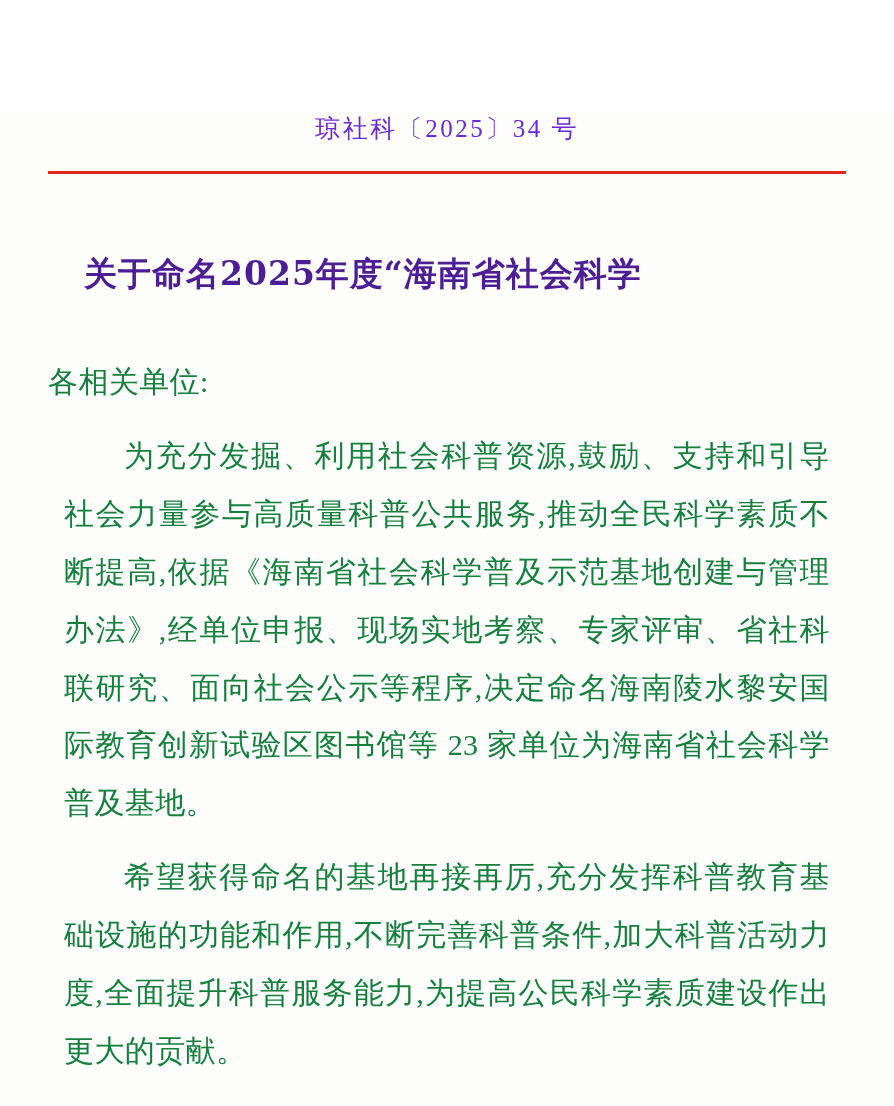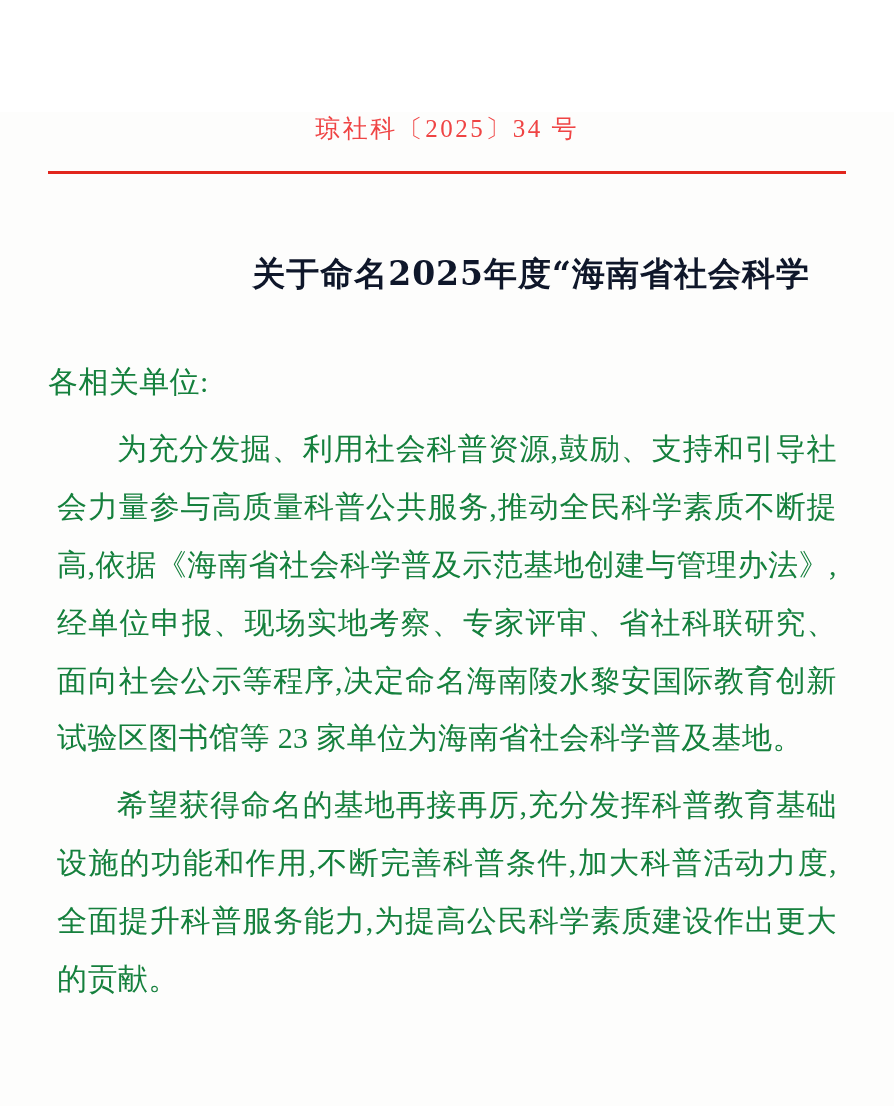--- a/index.html
+++ b/index.html
@@ -48,40 +48,40 @@
 
   
   .docnum-wrap {
     text-align: center;
     margin-top: 112px;
   }
   .docnum {
     font-family: "Liberation Serif", serif;
     font-size: 25px;
     letter-spacing: 2.5px;
-    color: #ef4444;
+    color: #6d28d9;
   }
 
   
   .red-rule {
     margin-top: 26px;
     height: 3px;
     background: #e1261d;
     width: 100%;
   }
 
   
   .doc-title {
     margin-top: 74px;
-    text-align: right;
+    text-align: left;
     font-family: "DejaVu Serif", serif;
     font-weight: bold;
     font-size: 33px;
     line-height: 1.55;
-    color: #0f172a;
+    color: #4c1d95;
     letter-spacing: 1px;
     padding: 0 36px;
   }
   .doc-title .line2 {
     display: block;
   }
 
   
   .body-text {
     margin-top: 54px;
@@ -90,21 +90,21 @@
     line-height: 1.93;
     color: #15803d;
     letter-spacing: 0.4px;
     text-align: justify;
     text-justify: inter-ideograph;
   }
   .salutation {
     margin: 0 0 2px 0;
   }
   .para {
-    margin: 9px;
+    margin: 16px;
     text-indent: 2em;
   }
 
   
   .footer-strip {
     position: absolute;
     left: 16px;
     bottom: 0;
     width: 808px;
     height: 16px;

